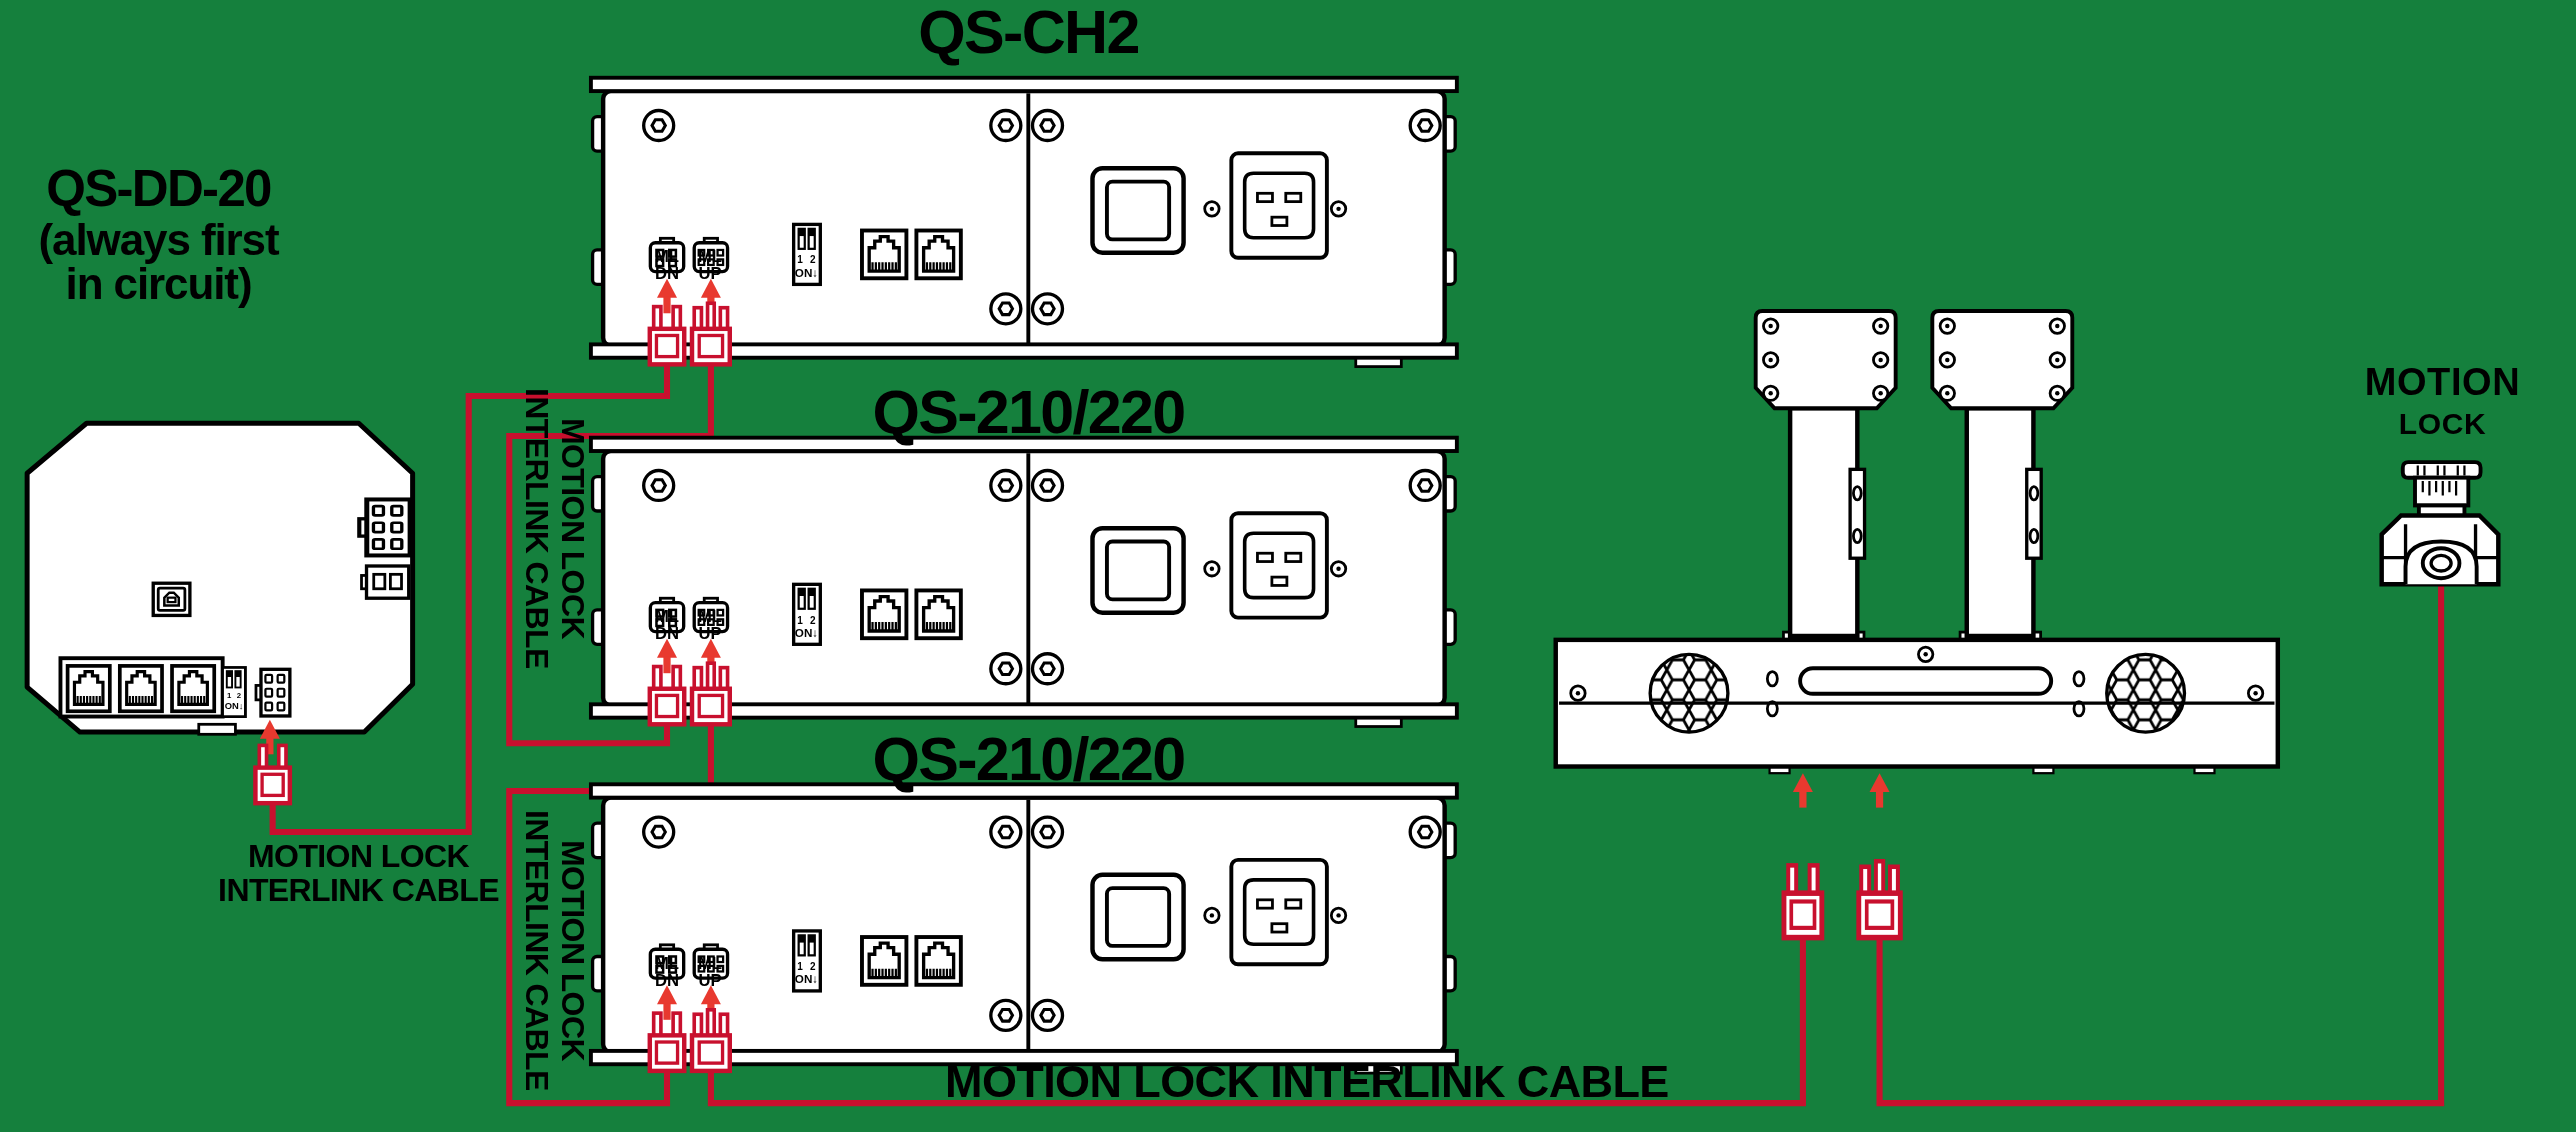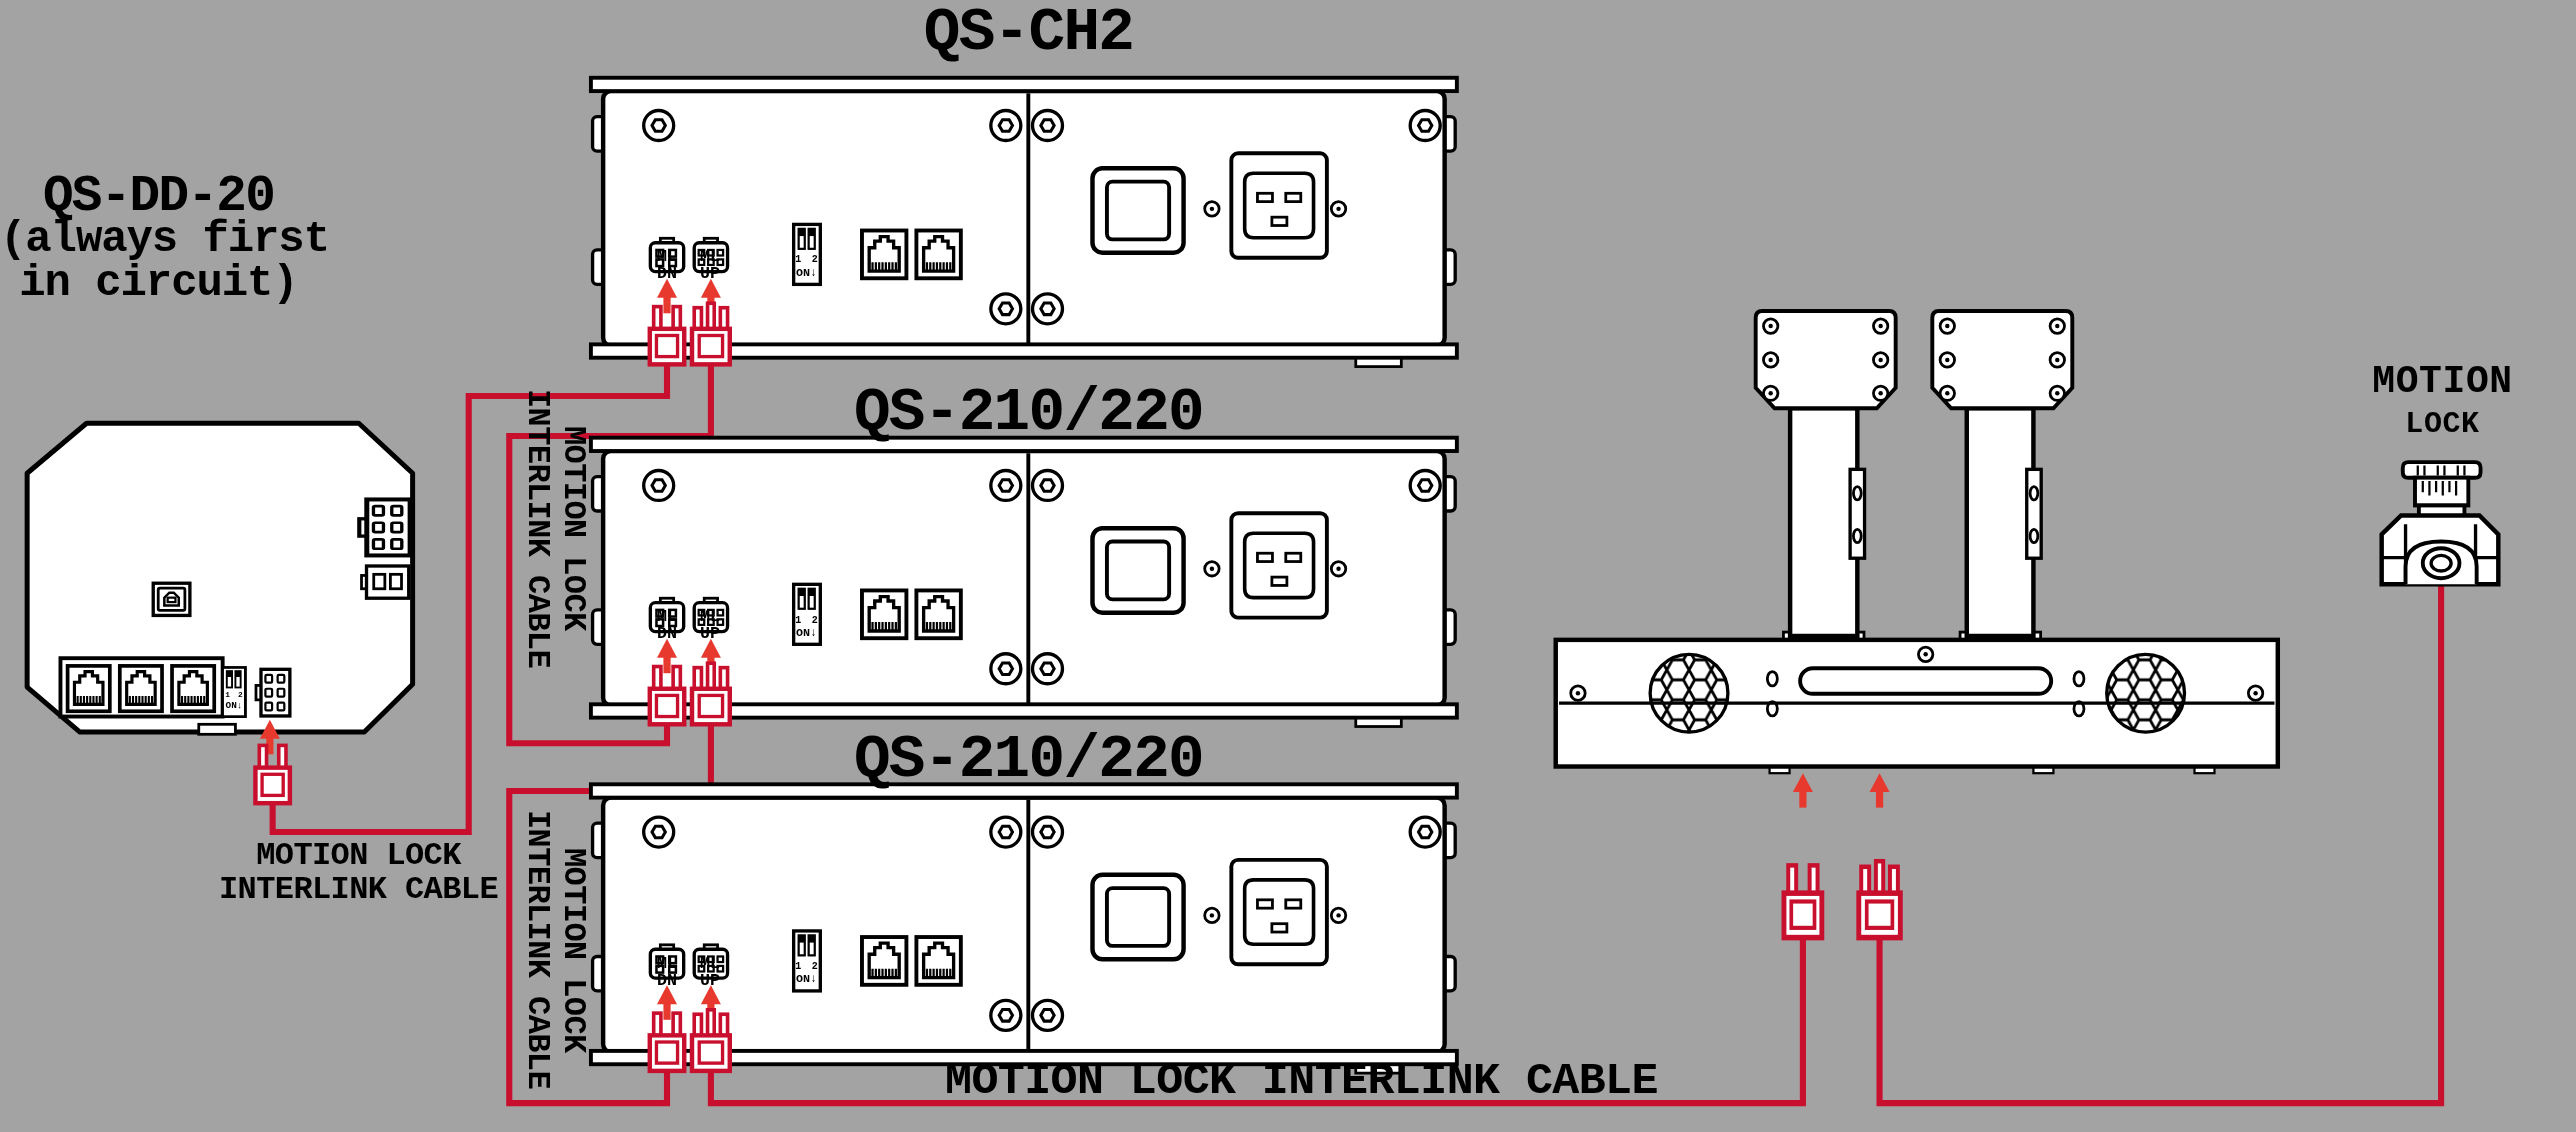--- a/index.html
+++ b/index.html
@@ -1,17 +1,17 @@
 <!DOCTYPE html>
 <html style="font-size:9px"><head>
 <meta charset="utf-8">
 <style>
   html,body{margin:0;padding:0;background:#fff;}
-  #canvas{position:relative;width:2576px;height:1132px;background:#a3a3a3;overflow:hidden;
-          font-family:Liberation Mono, monospace;color:#000;}
+  #canvas{position:relative;width:2576px;height:1132px;background:#15803d;overflow:hidden;
+          font-family:Liberation Sans, sans-serif;color:#000;}
   .abs{position:absolute;}
   svg{display:block;}
   .title{font-weight:800;text-align:center;letter-spacing:-1.7px;white-space:nowrap;}
   .sub{font-weight:800;text-align:center;letter-spacing:-1.1px;white-space:nowrap;}
   .cap{font-weight:800;text-align:center;white-space:nowrap;letter-spacing:-0.6px;}
   .portlbl{font-weight:800;text-align:center;line-height:17px;font-size:16.7px;margin-top:48px;}
   .diptxt{font-weight:800;text-align:center;white-space:nowrap;}
   .vcap{writing-mode:vertical-rl;font-weight:800;text-align:center;letter-spacing:-0.6px;
         font-size:32px;line-height:36px;height:100%;}
   .vcap div{white-space:nowrap;}
@@ -246,21 +246,21 @@
         <use href="#plug3" transform="translate(1279,1928)"></use>
       <use href="#plug2" transform="translate(3245,1688) scale(1.1,1.25)"></use>
       <use href="#plug3" transform="translate(3383,1688) scale(1.1,1.25)"></use>
     </g>
   </svg>
 
   <div class="abs title" style="left:695px;top:2.2px;width:667px;font-size:61px;line-height:61px;">QS-CH2</div>
   <div class="abs title" style="left:695px;top:382px;width:667px;font-size:61px;line-height:61px;">QS-210/220</div>
   <div class="abs title" style="left:695px;top:729px;width:667px;font-size:61px;line-height:61px;">QS-210/220</div>
 
-  <div class="abs title" style="left:0px;top:162px;width:317px;font-size:51px;line-height:53px;margin-top:8px;">QS-DD-20</div>
+  <div class="abs title" style="left:0px;top:162px;width:317px;font-size:51px;line-height:53px;">QS-DD-20</div>
   <div class="abs sub" style="left:0px;top:216px;width:317px;font-size:44px;line-height:47px;">(always first</div>
   <div class="abs sub" style="left:0px;top:260px;width:317px;font-size:44px;line-height:47px;">in circuit)</div>
 
   <div class="abs cap" style="left:2323px;top:361px;width:239px;font-size:38px;line-height:42px;letter-spacing:0.6px;">MOTION</div>
   <div class="abs cap" style="left:2323px;top:403px;width:239px;font-size:30px;line-height:42px;letter-spacing:0.6px;">LOCK</div>
 
   <div class="abs portlbl" style="left:645px;top:200px;width:44px;">
     <div>ML</div>
       <div>DN</div>
   </div>

